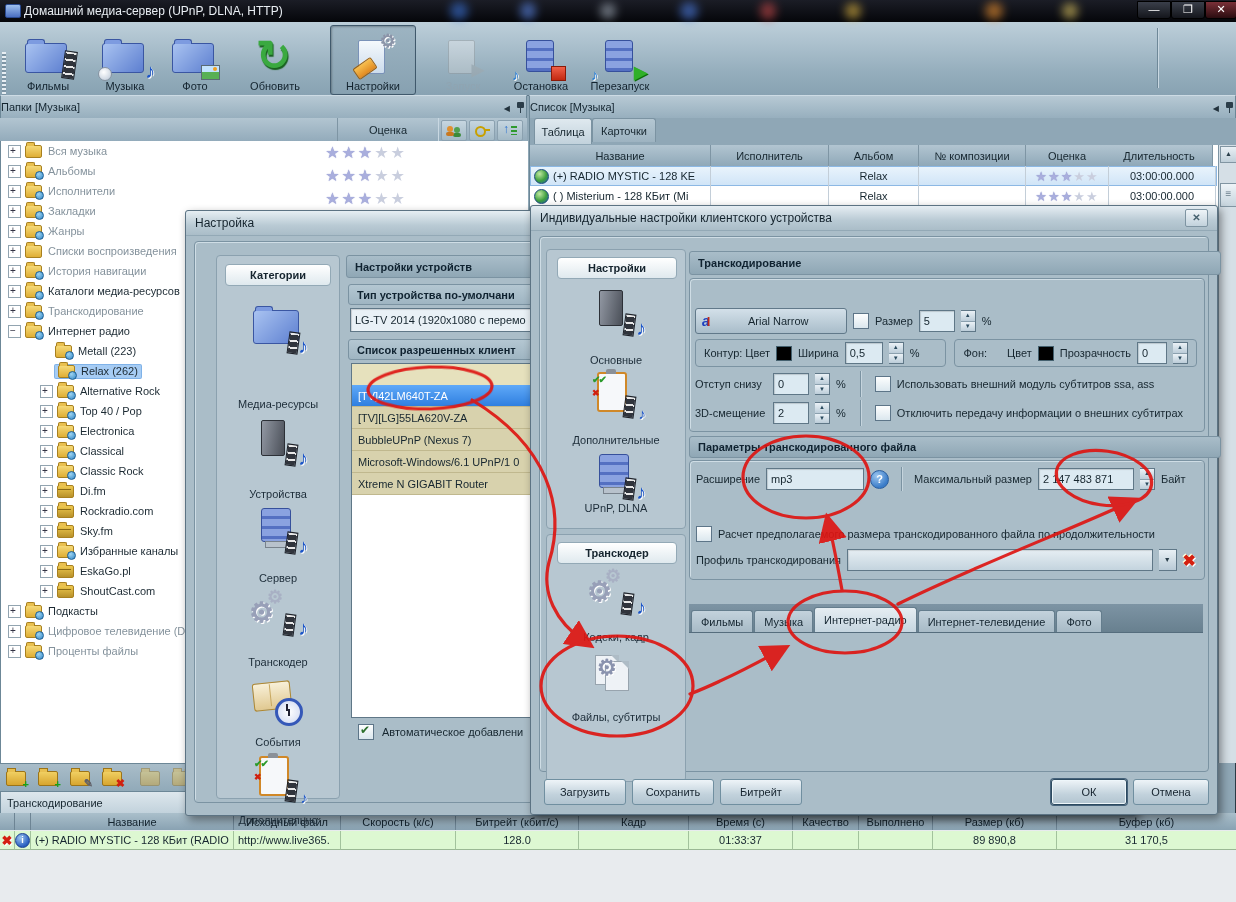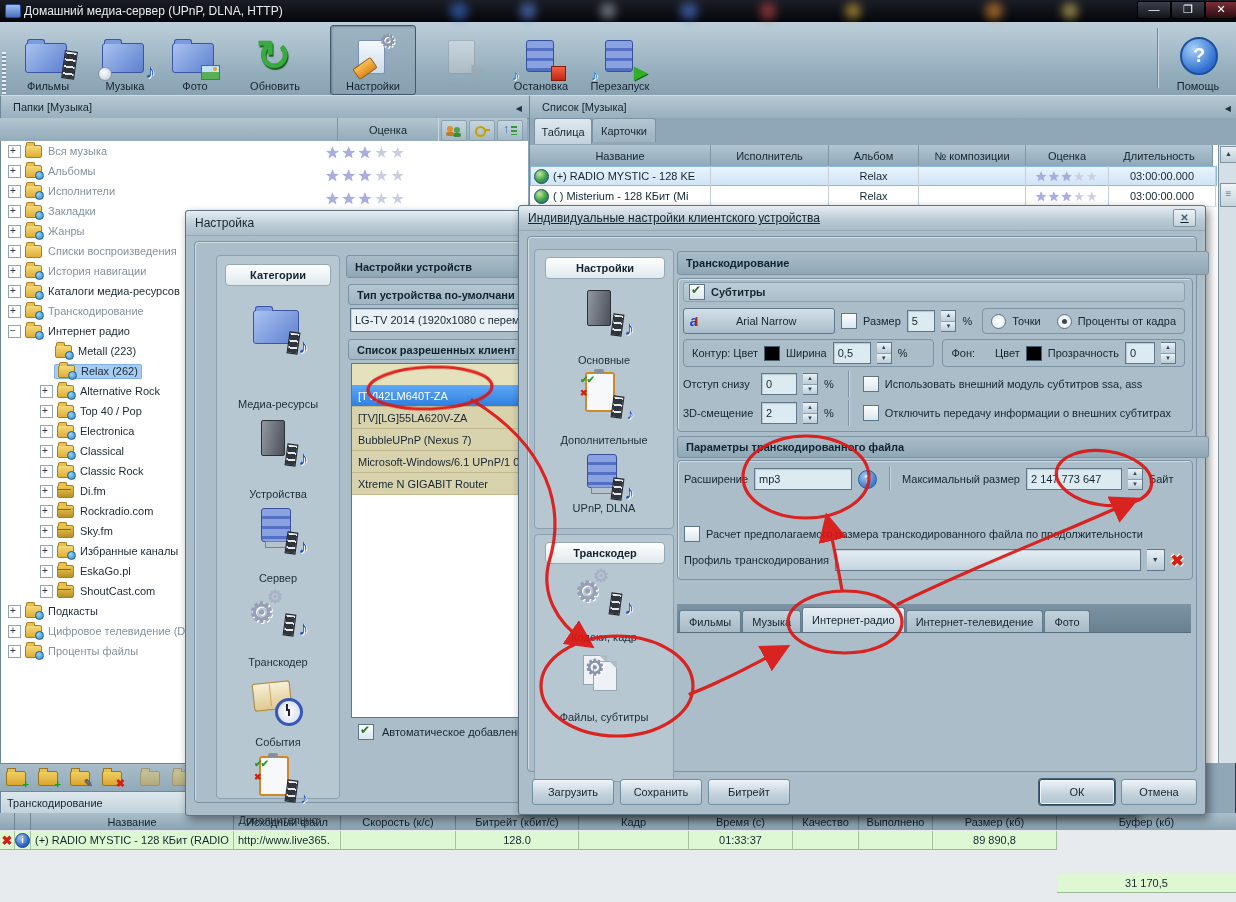--- a/index.html
+++ b/index.html
@@ -38,21 +38,21 @@
   .gearg::after{content:"⚙";}
   .playg{position:absolute;right:6px;bottom:-2px;font-size:16px;color:#9aa6ae;}
   .server{position:absolute;left:12px;top:3px;width:26px;height:30px;background:repeating-linear-gradient(180deg,#8aa2e0 0 7px,#5470c2 7px 10px);border:1px solid #36509c;border-radius:3px;}
   .stopq{position:absolute;right:2px;bottom:-4px;width:13px;height:13px;background:linear-gradient(#f06048,#c22810);border:1px solid #8a1a08;}
   .goq{position:absolute;right:0px;bottom:-6px;font-size:17px;color:#2fb028;text-shadow:1px 1px 0 #0c6e08;}
   .noteS{position:absolute;left:-2px;bottom:-6px;font-size:15px;font-weight:bold;color:#2a7fd8;text-shadow:1px 1px 0 #fff;}
   .helpc{position:absolute;left:9px;top:0;width:34px;height:34px;border-radius:50%;background:radial-gradient(circle at 35% 30%,#a8d0f8,#2f6fd0 70%);border:2px solid #1d4f9c;color:#fff;font-size:20px;font-weight:bold;text-align:center;line-height:33px;}
   .helpc::after{content:"?";}
   .tsep{position:absolute;top:30px;width:1px;height:56px;background:#6e8success;background:#6e8898;box-shadow:1px 0 0 #c9d8e2;}
   
-  .phdr{height:22px;background:linear-gradient(#b7c9d4,#97afbe);border:1px solid #6c8797;border-top-color:#cddbe4;display:flex;align-items:center;padding:0 12px;color:#13242f;}
+  .phdr{height:22px;background:linear-gradient(#b7c9d4,#97afbe);border:1px solid #6c8797;border-top-color:#cddbe4;display:flex;align-items:center;padding:0 0;color:#13242f;}
   .colw{margin-left:auto;}
   .colw::before{content:"◀";font-size:8px;color:#22323c;}
   .pin{width:10px;height:13px;position:relative;margin-left:6px;}
   .pin::before{content:"";position:absolute;left:1px;top:1px;width:7px;height:6px;background:#2c3e4a;border-radius:1px;}
   .pin::after{content:"";position:absolute;left:4px;top:7px;width:1px;height:5px;background:#2c3e4a;}
   
   .colhdr{background:linear-gradient(#b2c5d1,#93abbb);border-bottom:1px solid #6c8797;}
   .hcell{position:absolute;top:0;height:23px;border-left:1px solid #7e95a4;border-right:1px solid #c9d8e2;display:flex;align-items:center;justify-content:center;}
   .hicon{position:absolute;top:2px;width:24px;height:19px;border:1px solid #8ba1b0;border-radius:2px;background:linear-gradient(#c6d6e0,#a3b9c6);display:flex;align-items:center;justify-content:center;}
   .keyicon{width:15px;height:9px;position:relative;}
@@ -248,26 +248,20 @@
     </div>
     <div class="abs tbtn" style="left:578px;top:3px;width:82px;">
       <div class="iwrap">
           <div class="server"></div>
           <b class="noteS">♪</b>
           <b class="goq">▶</b>
         </div>
       <div class="tlab">Перезапуск</div>
     </div>
     <div class="abs tsep" style="left:1157px;top:6px;height:60px;"></div>
-    <div class="abs tbtn" style="left:1165px;top:3px;width:64px;">
-      <div class="iwrap">
-          <div class="helpc"></div>
-        </div>
-      <div class="tlab">Помощь</div>
-    </div>
   </div>
 
   <div class="abs phdr" style="left:0;top:95px;width:525px;">
     <span>Папки [Музыка]</span>
     <span class="colw"></span>
     <span class="pin"></span>
   </div>
   <div class="abs phdr" style="left:529px;top:95px;width:705px;">
     <span>Список [Музыка]</span>
     <span class="colw"></span>
@@ -582,21 +576,21 @@
         </div>
       <div class="tgreen" style="left:793px;width:57px;justify-content:center;">
           <span></span>
         </div>
       <div class="tgreen" style="left:859px;width:65px;justify-content:center;">
           <span></span>
         </div>
       <div class="tgreen" style="left:933px;width:115px;justify-content:center;">
           <span>89 890,8</span>
         </div>
-      <div class="tgreen" style="left:1057px;width:171px;justify-content:center;margin-top:43px;">
+      <div class="tgreen" style="left:1057px;width:171px;justify-content:center;">
           <span>31 170,5</span>
         </div>
     </div>
   </div>
 
   <div class="dlg" style="left:185px;top:210px;width:950px;height:604px;z-index:30;">
     <div class="tbar">
         <span>Настройка</span>
       </div>
     <div class="inpanel" style="left:8px;top:30px;width:932px;height:560px;"></div>
@@ -674,21 +668,21 @@
       <div class="khrow" style="top:109px;">
           <span>Xtreme N GIGABIT Router</span>
         </div>
     </div>
     <div class="rowflex" style="left:172px;top:513px;gap:8px;">
       <span class="ck on"></span>
       <span class="lbl">Автоматическое добавлени</span>
     </div>
   </div>
 
-  <div class="dlg" style="left:518px;top:205px;width:686px;height:608px;z-index:40;text-decoration:underline;">
+  <div class="dlg" style="left:530px;top:205px;width:686px;height:608px;z-index:40;">
     <div class="tbar">
       <span class="nowrap">Индивидуальные настройки клиентского устройства</span>
       <span class="xbtn"></span>
     </div>
     <div class="inpanel" style="left:8px;top:30px;width:668px;height:534px;"></div>
 
     <div class="navpanel" style="left:15px;top:43px;width:138px;height:278px;">
       <div class="navhdr" style="left:10px;top:7px;width:118px;">
           <span>Настройки</span>
         </div>
@@ -729,45 +723,35 @@
           <div class="pg2" style="left:16px;top:8px;"></div>
           <b class="gearc" style="left:8px;top:2px;"></b>
         </div>
       <div class="navlab" style="top:176px;">Файлы, субтитры</div>
     </div>
 
     <div class="sechdr" style="left:158px;top:45px;width:514px;height:22px;">
         <span>Транскодирование</span>
       </div>
     <div class="inpanel" style="left:158px;top:72px;width:514px;height:152px;">
-      <div class="rowflex" style="left:5px;top:3px;width:502px;height:20px;background:linear-gradient(#bccdd7,#aabfcb);border:1px solid #8ba1af;border-radius:3px;padding:0 5px;box-sizing:border-box;">
-        <span class="ck on"></span>
-        <b>Субтитры</b>
-      </div>
       <div class="rowflex" style="left:5px;top:28px;width:502px;height:28px;">
         <span class="fontbtn">
             <span><b class="ai">a</b><b class="ai2">l</b></span>
             <span style="flex:1;text-align:center;">Arial Narrow</span>
           </span>
         <span class="ck"></span>
         <span class="lbl">Размер</span>
         <span class="field" style="width:26px;">
             <span>5</span>
           </span>
         <span class="spinb">
             <i class="up"></i>
             <i class="dn"></i>
           </span>
         <span class="lbl">%</span>
-        <span class="rowflex" style="position:static;border:1px solid #7b93a2;border-radius:4px;height:24px;padding:0 8px;margin-left:4px;flex:1;">
-          <span class="rd"></span>
-          <span class="lbl">Точки</span>
-          <span class="rd on" style="margin-left:10px;"></span>
-          <span class="lbl">Проценты от кадра</span>
-        </span>
       </div>
       <div class="rowflex" style="left:5px;top:60px;width:502px;height:28px;gap:8px;">
         <span class="rowflex" style="position:static;border:1px solid #7b93a2;border-radius:4px;height:26px;padding:0 8px;width:258px;">
           <span class="lbl">Контур: Цвет</span>
           <span class="sw"></span>
           <span class="lbl">Ширина</span>
           <span class="field" style="width:28px;">
               <span>0,5</span>
             </span>
           <span class="spinb">
@@ -825,21 +809,21 @@
     <div class="inpanel" style="left:158px;top:254px;width:514px;height:118px;">
       <div class="rowflex" style="left:6px;top:6px;width:500px;height:24px;">
         <span class="lbl" style="width:64px;">Расширение</span>
         <span class="field" style="width:88px;">
             <span>mp3</span>
           </span>
         <span class="qb"></span>
         <span class="vdiv" style="margin:0 6px;"></span>
         <span class="lbl">Максимальный размер</span>
         <span class="field" style="width:86px;">
-            <span>2 147 773 647</span>
+            <span>2 147 483 871</span>
           </span>
         <span class="spinb">
             <i class="up"></i>
             <i class="dn"></i>
           </span>
         <span class="lbl">Байт</span>
       </div>
       <div class="rowflex" style="left:6px;top:62px;width:500px;height:22px;">
         <span class="ck"></span>
         <span class="lbl">Расчет предполагаемого размера транскодированного файла по продолжительности</span>

